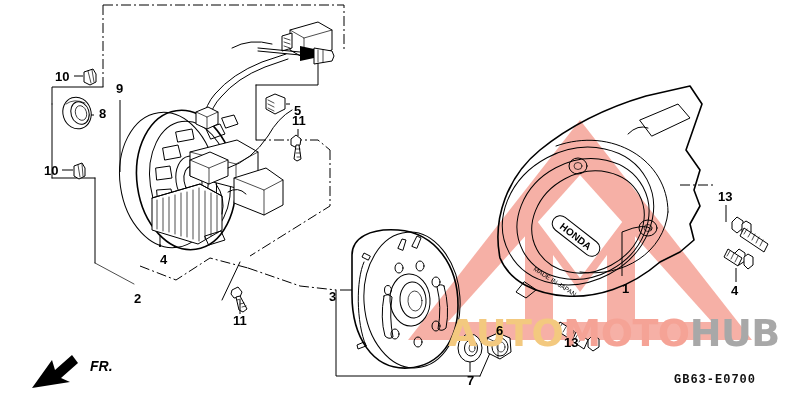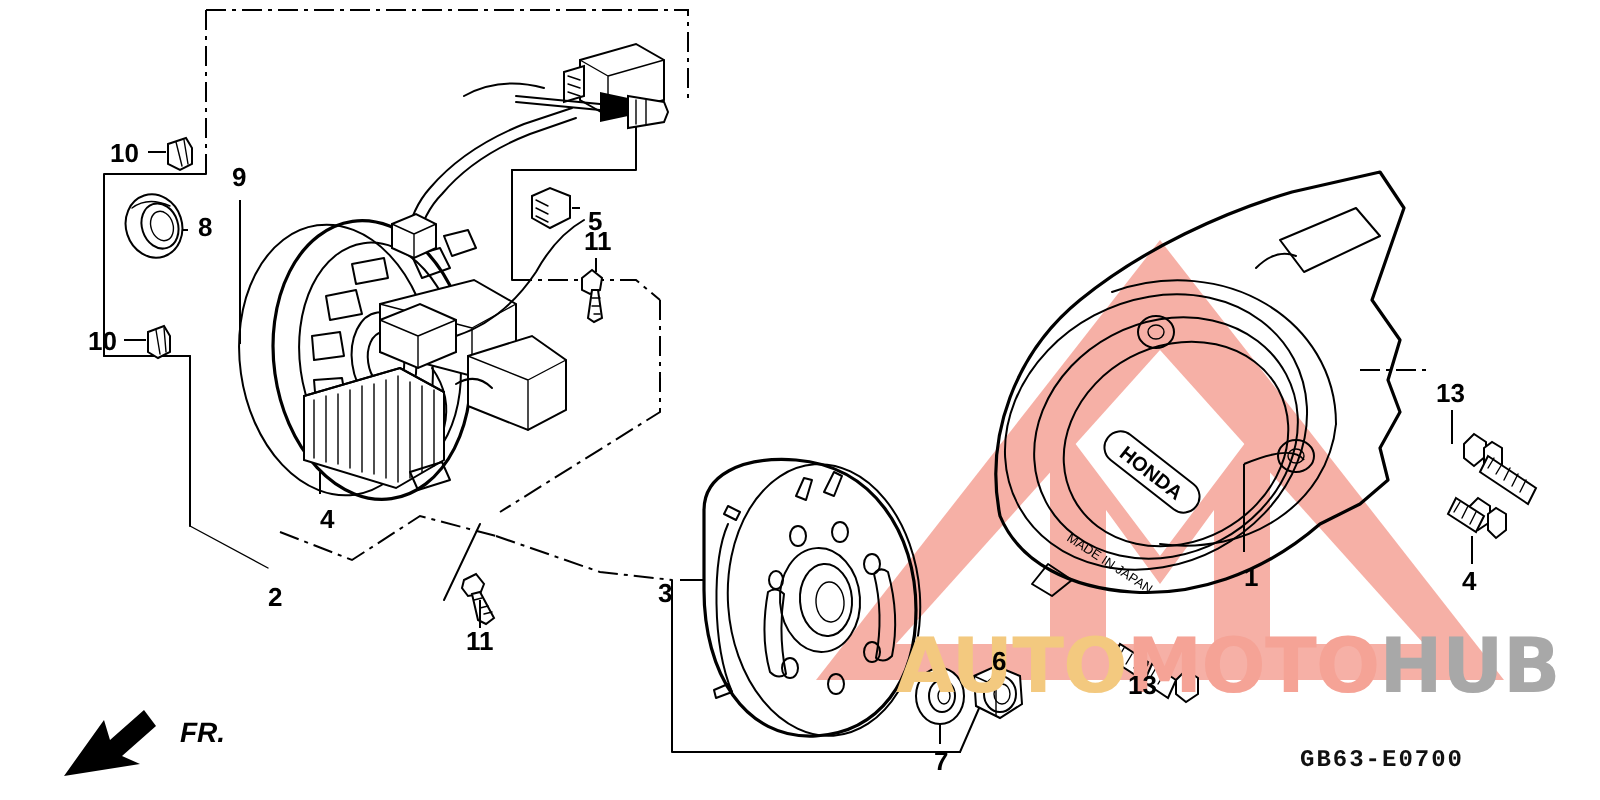--- a/index.html
+++ b/index.html
@@ -32,20 +32,21 @@
     user-select: none;
     white-space: nowrap;
   }
   .partcode {
     position: absolute;
     font-family: "Liberation Mono", monospace;
     font-weight: bold;
     font-size: 12px;
     letter-spacing: 1px;
     color: #111111;
+    margin-left: 24px;
   }
   .frlabel {
     position: absolute;
     font-family: "Liberation Sans", sans-serif;
     font-weight: bold;
     font-size: 14px;
     color: #000000;
     font-style: italic;
   }
   .wm-text {

